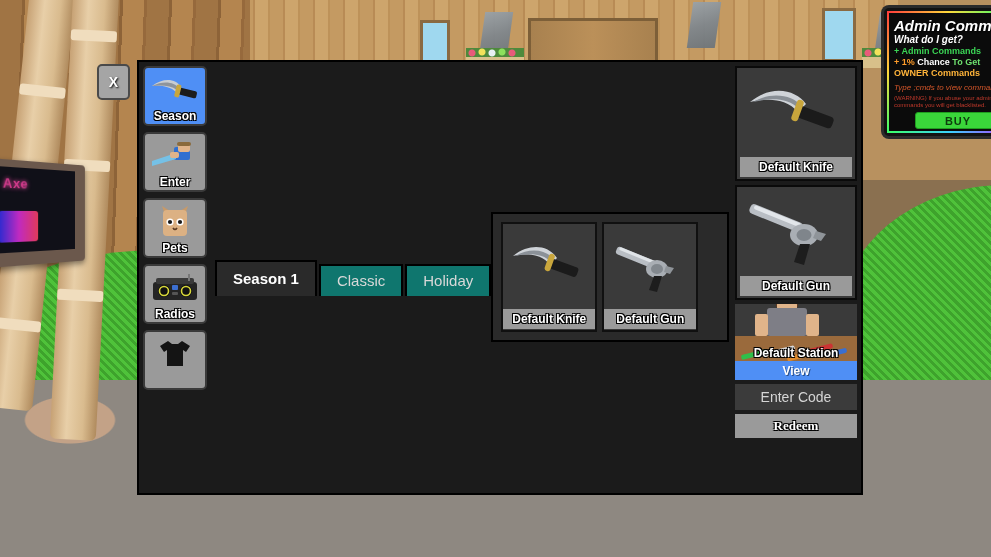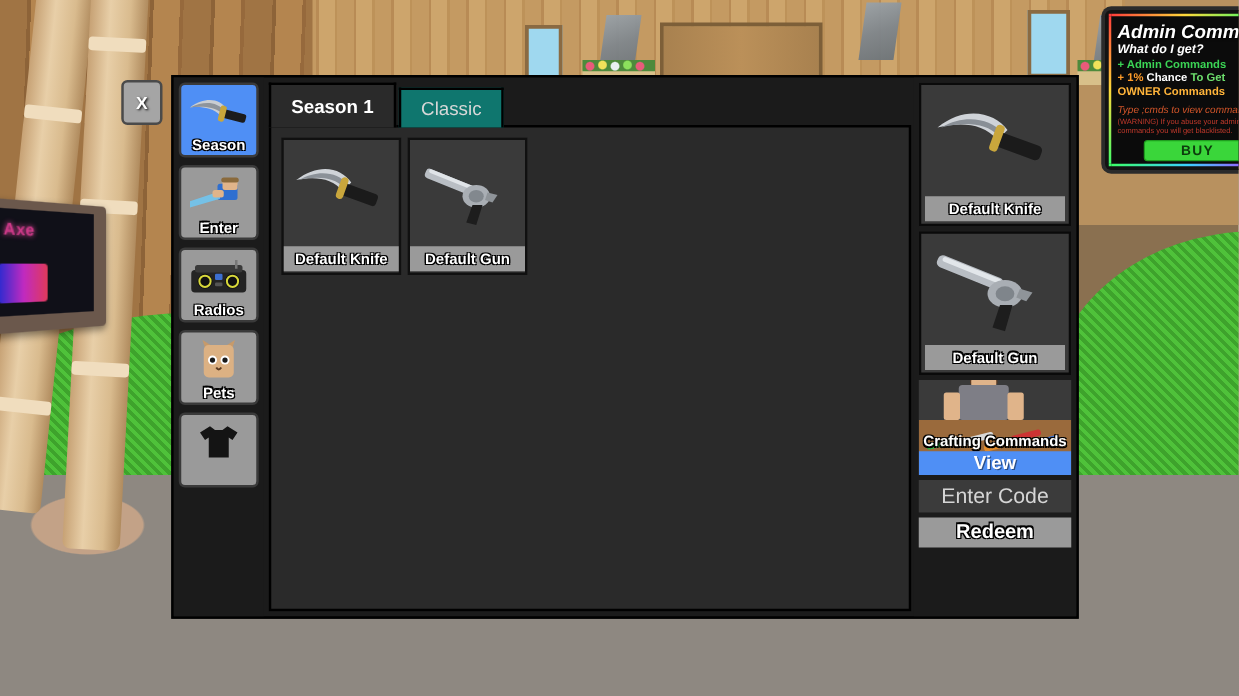--- a/index.html
+++ b/index.html
@@ -254,23 +254,24 @@
   .side-icon {
     position: absolute; left: 0; top: 2px;
     width: 100%; height: 42px;
     display: flex; align-items: center; justify-content: center;
     z-index: 1;
   }
 
   
   .center {
     flex: 1;
-    display: flex; flex-direction: column;
+    display: flex; flex-direction: row;
     padding: 4px 2px 4px 4px;
     min-width: 0;
+    align-items: center;
   }
   .tabrow {
     display: flex; align-items: flex-end; gap: 2px;
     height: 36px;
     position: relative;
   }
   .tab {
     height: 32px;
     padding: 0 16px;
     background: #0f766e;
@@ -398,40 +399,41 @@
   .craft-tool { position: absolute; height: 5px; border-radius: 2px; transform: rotate(-14deg); }
   .craft-name {
     position: absolute; left: 0; bottom: 20px; width: 100%;
     text-align: center;
     font-size: 12px; font-weight: bold; color: #ffffff;
     text-shadow: 1px 1px 0 #000, -1px 1px 0 #000, 1px -1px 0 #000, -1px -1px 0 #000;
   }
   .view-btn {
     position: absolute; left: 0; bottom: 0; width: 100%; height: 19px;
     background: #4f8ff5;
-    color: #ffffff; font-size: 15px; font-weight: bold;
+    color: #ffffff; font-size: 12px; font-weight: bold;
     display: flex; align-items: center; justify-content: center;
     text-shadow: 1px 1px 0 #2a4f8a;
     cursor: pointer;
   }
   .code-input {
     flex: 0 0 26px;
     background: #3b3b3b;
     color: #d5d5d5;
-    font-size: 17px;
+    font-size: 14px;
     display: flex; align-items: center; justify-content: center;
     cursor: text;
   }
   .redeem-btn {
     flex: 0 0 24px;
     background: #9a9a9a;
-    color: #ffffff; font-size: 16px; font-weight: bold;
+    color: #ffffff; font-size: 13px; font-weight: bold;
     display: flex; align-items: center; justify-content: center;
     text-shadow: 1px 1px 0 #000, -1px 1px 0 #000, 1px -1px 0 #000, -1px -1px 0 #000;
     cursor: pointer;
+    font-family: Liberation Serif, serif;
   }
 
   
   .banner {
     position: absolute; left: 0; top: 495px; width: 991px;
     text-align: center;
     font-size: 20px; font-weight: bold; font-style: normal;
     color: #ffffff;
     text-shadow: 2px 2px 0 #000, -2px 2px 0 #000, 2px -2px 0 #000, -2px -2px 0 #000,
                  0 2px 0 #000, 2px 0 0 #000, 0 -2px 0 #000, -2px 0 0 #000;
@@ -522,69 +524,70 @@
             <rect x="26" y="6" width="16" height="13" rx="2" fill="#2f6fd0"></rect>
             <rect x="30" y="2" width="12" height="9" rx="2" fill="#e0b48a"></rect>
             <rect x="29" y="1" width="14" height="4" rx="2" fill="#8a6a3c"></rect>
             <path d="M28 12 L4 20 L4 25 L28 18 Z" fill="#6fc8f5" opacity=".85"></path>
             <rect x="22" y="11" width="9" height="6" rx="2" fill="#e0b48a"></rect>
           </svg>
         </div>
         <span class="side-label">Enter</span>
       </div>
 
+
+      <div class="side-item">
+        <div class="side-icon">
+          <svg width="54" height="34" viewBox="0 0 54 34">
+            <path d="M16 6 L14 0 L22 5 Z" fill="#c79a6a"></path>
+            <path d="M38 6 L40 0 L32 5 Z" fill="#c79a6a"></path>
+            <rect x="15" y="4" width="24" height="26" rx="4" fill="#dcb183"></rect>
+            <circle cx="22" cy="16" r="3.6" fill="#ffffff"></circle>
+            <circle cx="32" cy="16" r="3.6" fill="#ffffff"></circle>
+            <circle cx="22" cy="16" r="2.1" fill="#1a1a1a"></circle>
+            <circle cx="32" cy="16" r="2.1" fill="#1a1a1a"></circle>
+            <path d="M25 22 q2 3 4 0" stroke="#5a3a22" stroke-width="1.6" fill="none"></path>
+          </svg>
+        </div>
+        <span class="side-label">Pets</span>
+      </div>
 
       <div class="side-item">
         <div class="side-icon">
           <svg width="54" height="30" viewBox="0 0 54 30">
             <rect x="5" y="8" width="44" height="18" rx="3" fill="#242424"></rect>
             <rect x="8" y="4" width="38" height="6" rx="2" fill="#3a3a3a"></rect>
             <circle cx="16" cy="17" r="6" fill="#111"></circle>
             <circle cx="16" cy="17" r="4.5" fill="none" stroke="#d8d83a" stroke-width="1.6"></circle>
             <circle cx="38" cy="17" r="6" fill="#111"></circle>
             <circle cx="38" cy="17" r="4.5" fill="none" stroke="#d8d83a" stroke-width="1.6"></circle>
             <rect x="24" y="11" width="6" height="5" rx="1" fill="#3c6fd0"></rect>
             <rect x="24" y="18" width="6" height="3" rx="1" fill="#555"></rect>
             <rect x="40" y="0" width="2" height="7" fill="#777"></rect>
           </svg>
         </div>
         <span class="side-label">Radios</span>
       </div>
 
       <div class="side-item">
         <div class="side-icon">
-          <svg width="54" height="34" viewBox="0 0 54 34">
-            <path d="M16 6 L14 0 L22 5 Z" fill="#c79a6a"></path>
-            <path d="M38 6 L40 0 L32 5 Z" fill="#c79a6a"></path>
-            <rect x="15" y="4" width="24" height="26" rx="4" fill="#dcb183"></rect>
-            <circle cx="22" cy="16" r="3.6" fill="#ffffff"></circle>
-            <circle cx="32" cy="16" r="3.6" fill="#ffffff"></circle>
-            <circle cx="22" cy="16" r="2.1" fill="#1a1a1a"></circle>
-            <circle cx="32" cy="16" r="2.1" fill="#1a1a1a"></circle>
-            <path d="M25 22 q2 3 4 0" stroke="#5a3a22" stroke-width="1.6" fill="none"></path>
-          </svg>
-        </div>
-        <span class="side-label">Pets</span>
-      </div>
-
-      <div class="side-item">
-        <div class="side-icon">
           <svg width="54" height="32" viewBox="0 0 54 32">
             <path d="M20 2 l4 3 h6 l4 -3 l8 5 -4 6 -3 -2 v16 h-16 v-16 l-3 2 -4 -6 z" fill="#141414"></path>
           </svg>
         </div>
 
       </div>
     </div>
 
     <div class="center">
 
       <div class="tabrow">
         <div class="tab active">Season 1</div>
         <div class="tab">Classic</div>
+        <div class="tab">Holiday</div>
 
       </div>
 
       <div class="grid-area">
         <div class="item-card">
           <div class="item-art">
             <svg width="80" height="52" viewBox="0 0 80 52">
               <path d="M4 16 C22 2, 40 6, 48 18 L41 25 C33 14, 18 13, 4 16 Z" fill="#cfd3d8"></path>
               <path d="M6 16 C22 7, 37 10, 45 19 L42 22 C34 13, 19 13, 6 16 Z" fill="#8b9198"></path>
               <rect x="42" y="18" width="30" height="10" rx="3" transform="rotate(20 42 18)" fill="#1b1b1b"></rect>
@@ -644,21 +647,21 @@
           <div class="craft-head"></div>
           <div class="craft-person"></div>
           <div class="craft-arm-l"></div>
           <div class="craft-arm-r"></div>
           <div class="craft-tool" style="left:6px; top:48px; width:26px; background:#2fc04a;"></div>
           <div class="craft-tool" style="left:36px; top:44px; width:24px; background:#d8d8d8;"></div>
           <div class="craft-tool" style="left:52px; top:50px; width:22px; background:#e08a2a;"></div>
           <div class="craft-tool" style="left:74px; top:42px; width:24px; background:#cc3333;"></div>
           <div class="craft-tool" style="left:92px; top:46px; width:20px; background:#3a6fd0;"></div>
         </div>
-        <div class="craft-name">Crafting Commands</div>
+        <div class="craft-name">Default Station</div>
         <div class="view-btn">View</div>
       </div>
 
       <div class="code-input">Enter Code</div>
       <div class="redeem-btn">Redeem</div>
     </div>
   </div>
 
 
 </div>

